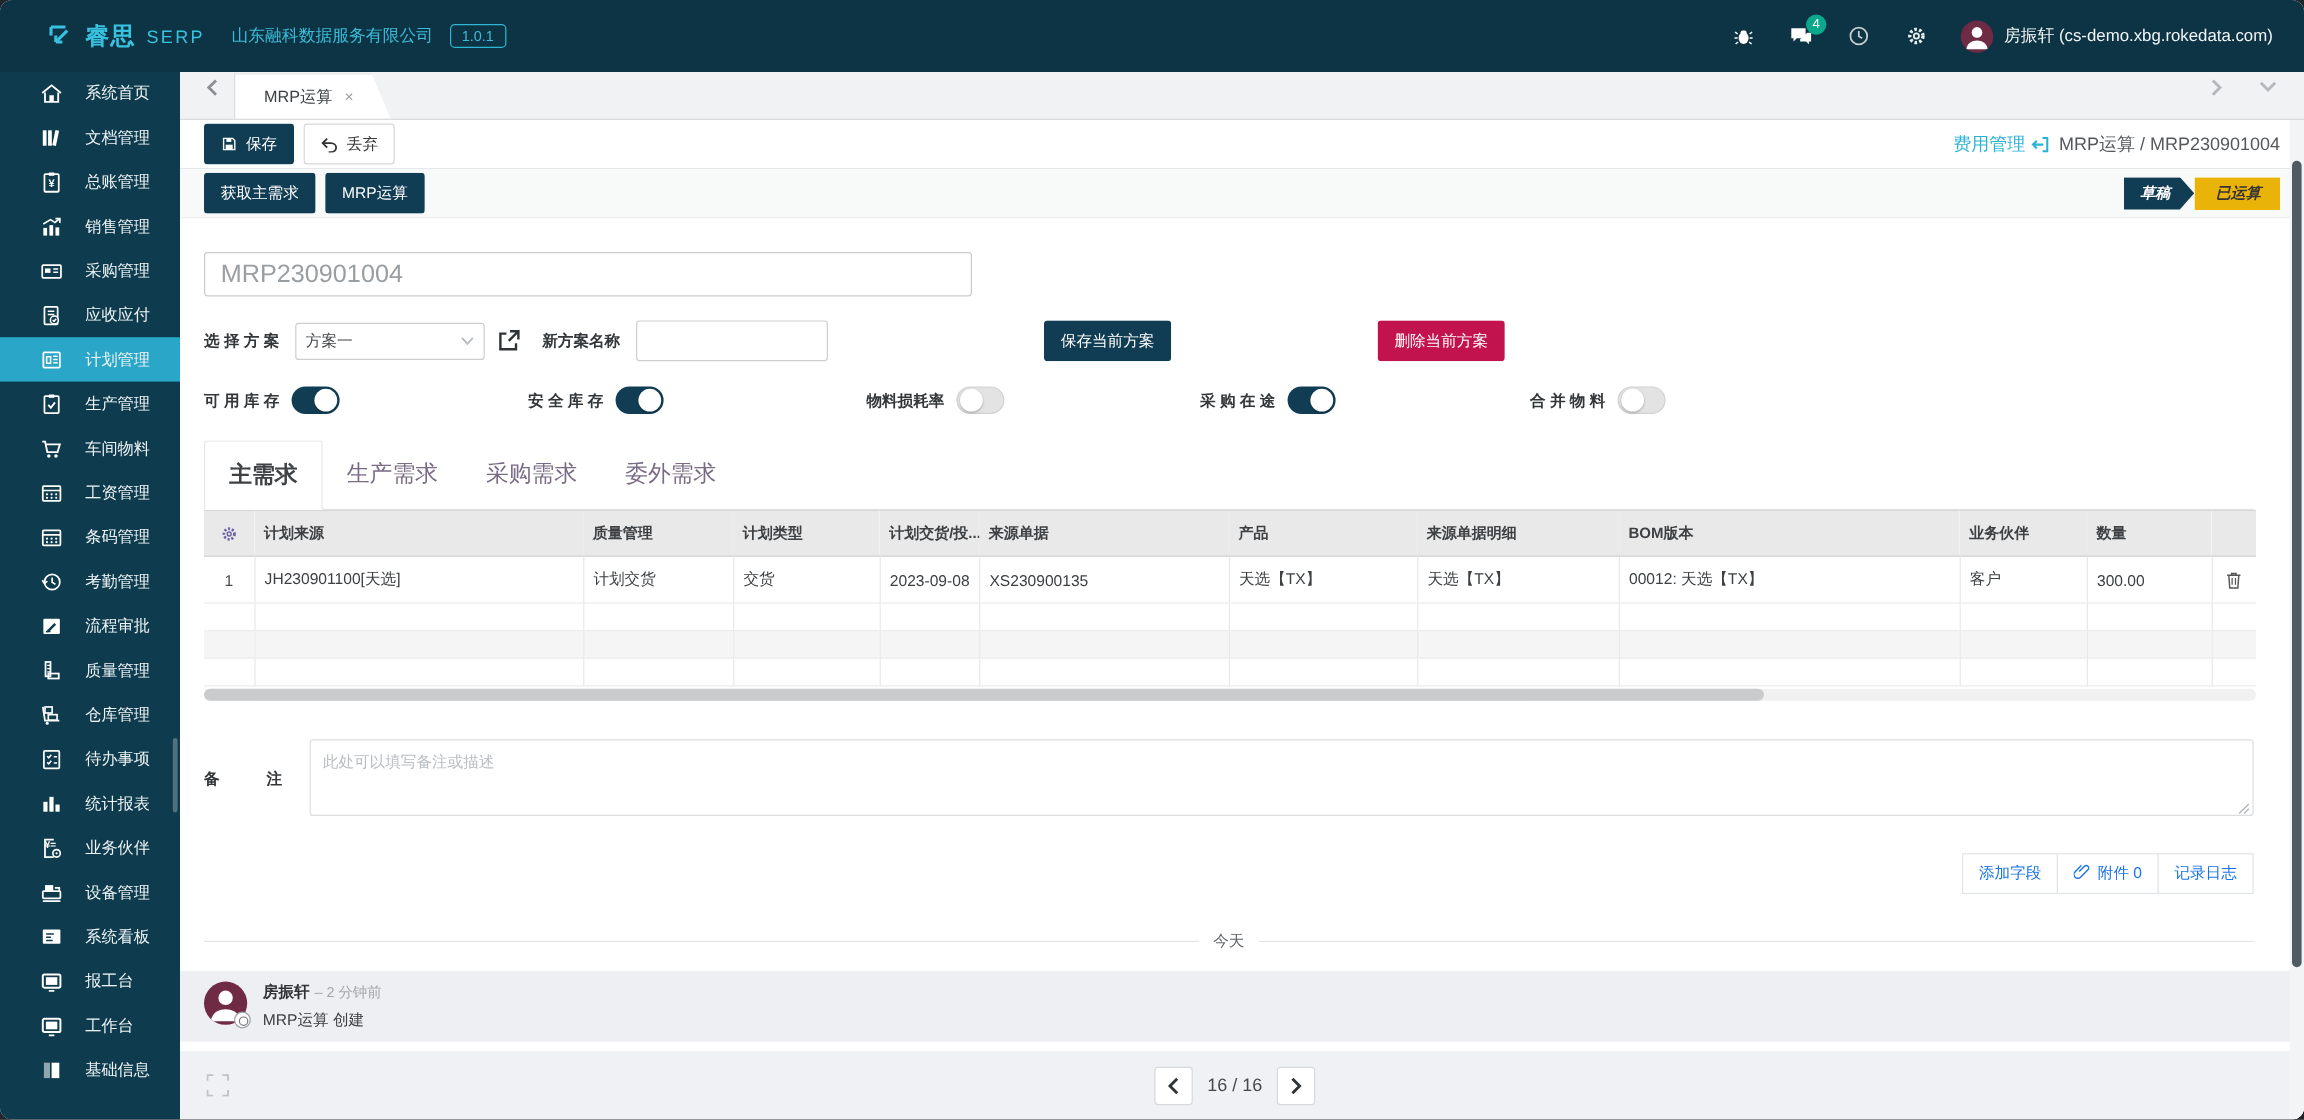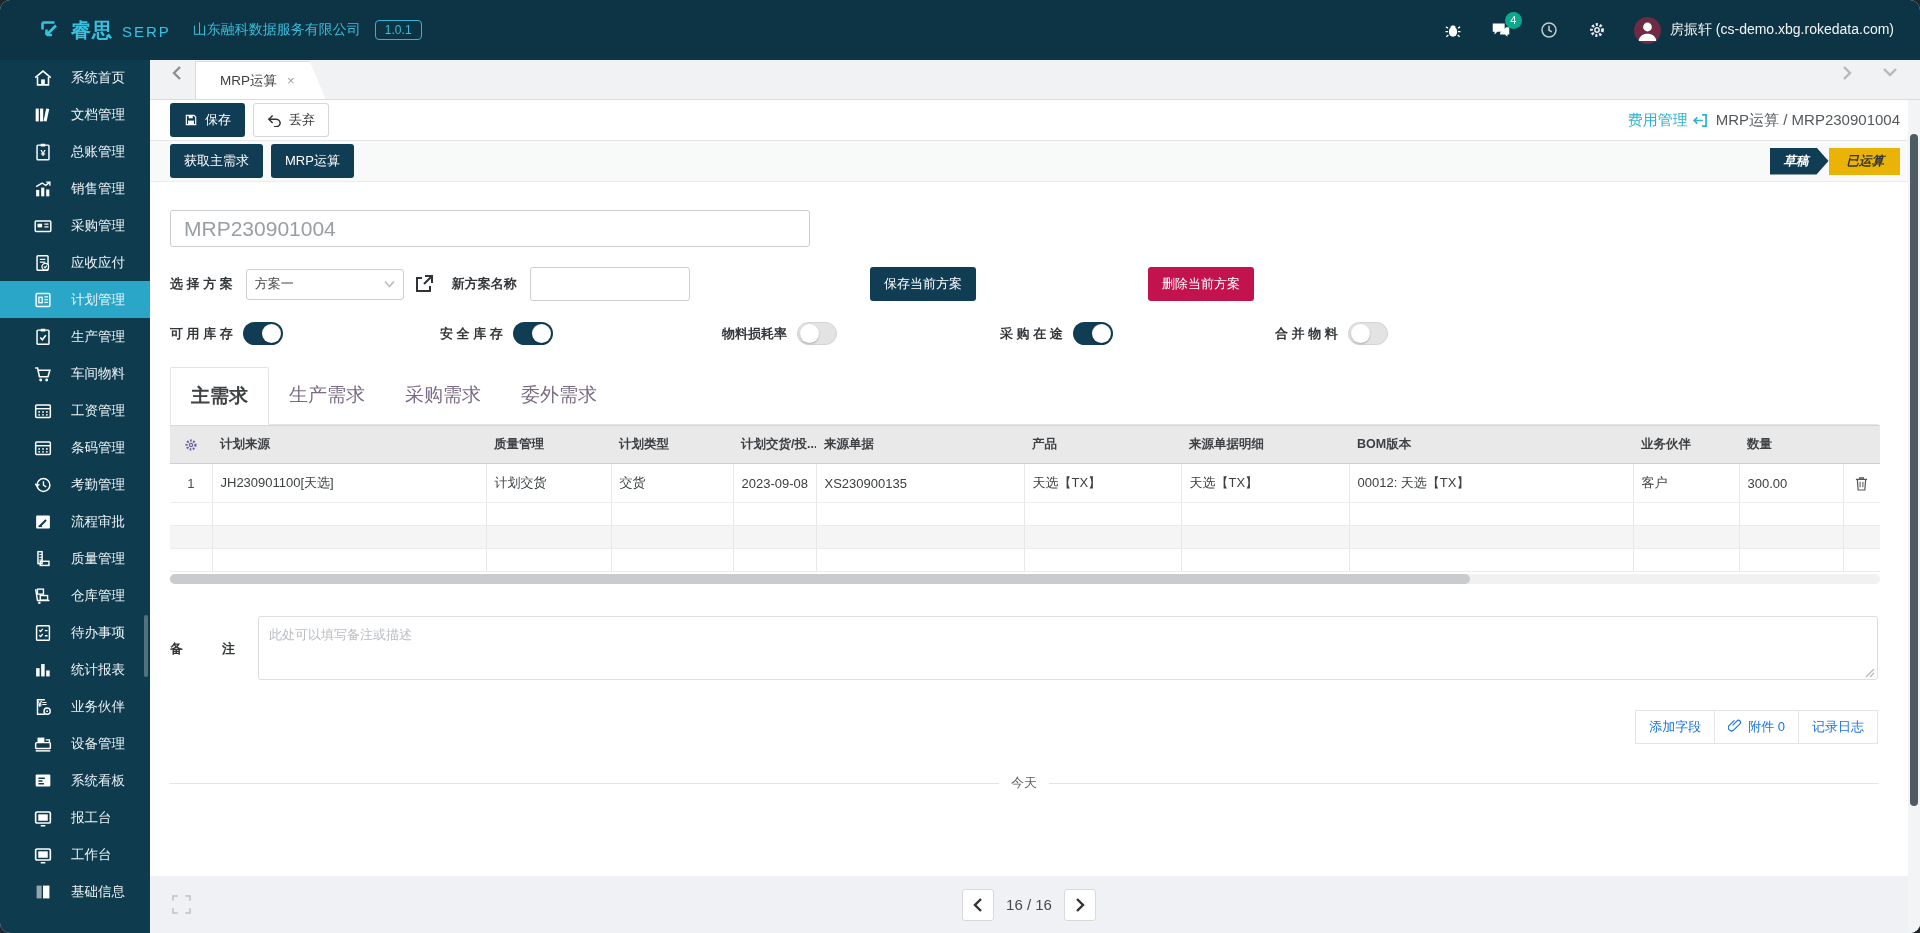--- a/index.html
+++ b/index.html
@@ -711,20 +711,33 @@
             <span>记录日志</span>
           </button>
       </div>
 
       <div class="today-divider">
         <span class="line"></span>
         <span class="today-label">今天</span>
         <span class="line"></span>
       </div>
 
+      <div class="message-block">
+        <span class="avatar-md">
+          <svg width="36" height="36" viewBox="0 0 36 36" style="border-radius:50%">
+              <circle cx="18" cy="13.5" r="6" fill="#fff"></circle>
+              <path d="M5.5 33c1.4-7 6.3-10 12.5-10s11.1 3 12.5 10z" fill="#fff"></path>
+            </svg>
+          <span class="av-badge"></span>
+        </span>
+        <div>
+          <div><span class="msg-name">房振轩</span><span class="msg-time">– 2 分钟前</span></div>
+          <div class="msg-body">MRP运算 创建</div>
+        </div>
+      </div>
     </div>
 
     <div class="bottombar">
       <span class="fullscreen-btn">
         <svg width="19" height="19" viewBox="0 0 20 20">
             <path d="M1 6V1h5M14 1h5v5M19 14v5h-5M6 19H1v-5" fill="none" stroke="#bcc2c6" stroke-width="1.6"></path>
           </svg>
       </span>
       <div class="pager">
         <span class="pager-btn">

